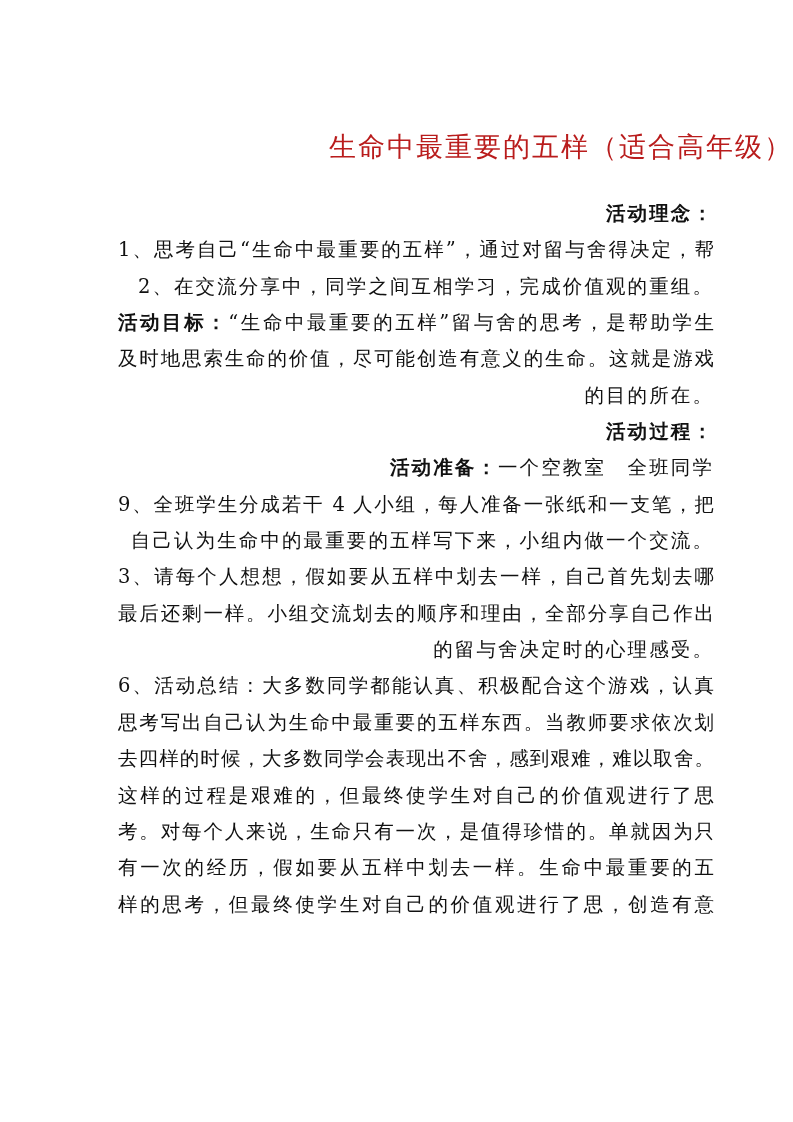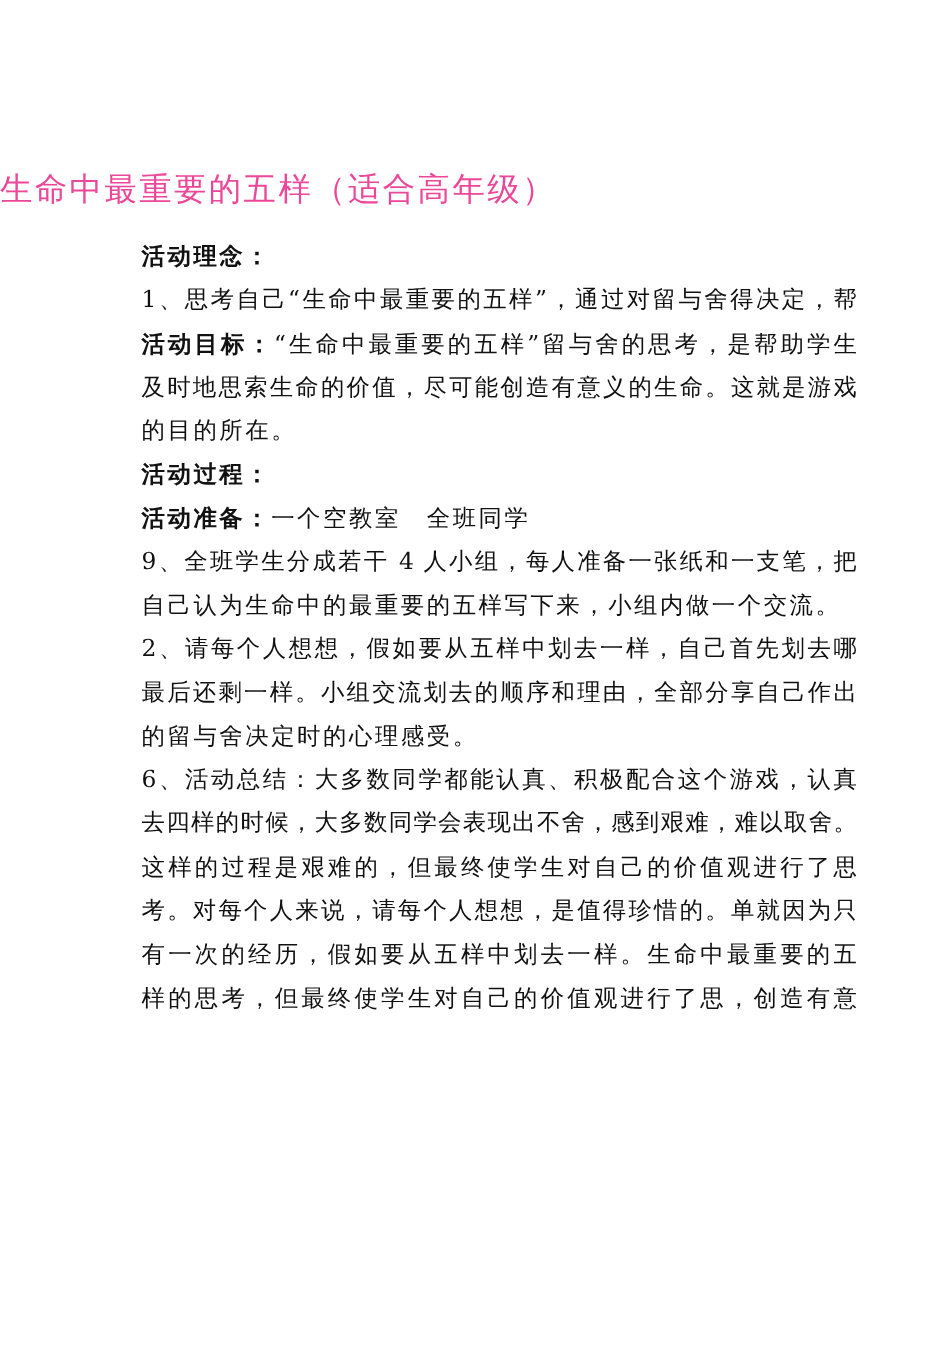--- a/index.html
+++ b/index.html
@@ -20,68 +20,70 @@
     left: 0; top: 0;
     width: 793px;
     height: 1122px;
     background: #ffffff;
   }
   .title {
     position: absolute;
     left: 0;
     width: 793px;
     top: 128px;
-    text-align: left;
+    text-align: right;
     font-size: 27px;
     line-height: 38px;
     letter-spacing: 2px;
-    color: #ec4899;
-    margin-top: 12px;
+    color: #b91c1c;
   }
   .body {
     position: absolute;
     left: 118px;
     top: 196px;
     width: 596px;
   }
   .line {
     height: 36.35px;
     line-height: 36px;
     font-size: 19.5px;
     white-space: nowrap;
     letter-spacing: 2.1px;
+    text-align: right;
   }
   .line.justify {
     text-align: justify;
     text-align-last: justify;
     letter-spacing: 0;
   }
   .bold {
     font-weight: bold;
   }
 </style>
 </head>
 <body>
 
 <div class="page">
   <div class="title">生命中最重要的五样（适合高年级）</div>
 
   <div class="body">
     <div class="line"><span class="bold">活动理念：</span><span></span></div>
     <div class="line justify">1、思考自己“生命中最重要的五样”，通过对留与舍得决定，帮</div>
+    <div class="line">2、在交流分享中，同学之间互相学习，完成价值观的重组。</div>
     <div class="line justify"><span class="bold">活动目标：</span><span>“生命中最重要的五样”留与舍的思考，是帮助学生</span></div>
     <div class="line justify">及时地思索生命的价值，尽可能创造有意义的生命。这就是游戏</div>
     <div class="line">的目的所在。</div>
     <div class="line"><span class="bold">活动过程：</span><span></span></div>
     <div class="line"><span class="bold">活动准备：</span><span>一个空教室　全班同学</span></div>
     <div class="line justify">9、全班学生分成若干 4 人小组，每人准备一张纸和一支笔，把</div>
     <div class="line">自己认为生命中的最重要的五样写下来，小组内做一个交流。</div>
-    <div class="line justify">2、请每个人想想，假如要从五样中划去一样，自己首先划去哪</div>
+    <div class="line justify">3、请每个人想想，假如要从五样中划去一样，自己首先划去哪</div>
     <div class="line justify">最后还剩一样。小组交流划去的顺序和理由，全部分享自己作出</div>
     <div class="line">的留与舍决定时的心理感受。</div>
     <div class="line justify">6、活动总结：大多数同学都能认真、积极配合这个游戏，认真</div>
+    <div class="line justify">思考写出自己认为生命中最重要的五样东西。当教师要求依次划</div>
     <div class="line justify">去四样的时候，大多数同学会表现出不舍，感到艰难，难以取舍。</div>
     <div class="line justify">这样的过程是艰难的，但最终使学生对自己的价值观进行了思</div>
-    <div class="line justify">考。对每个人来说，请每个人想想，是值得珍惜的。单就因为只</div>
+    <div class="line justify">考。对每个人来说，生命只有一次，是值得珍惜的。单就因为只</div>
     <div class="line justify">有一次的经历，假如要从五样中划去一样。生命中最重要的五</div>
     <div class="line justify">样的思考，但最终使学生对自己的价值观进行了思，创造有意</div>
   </div>
 </div>
 
 </body></html>

